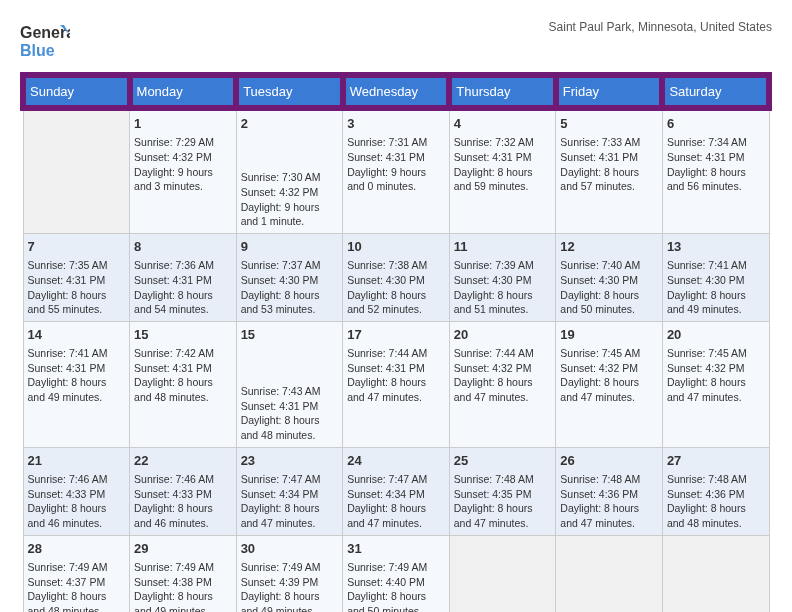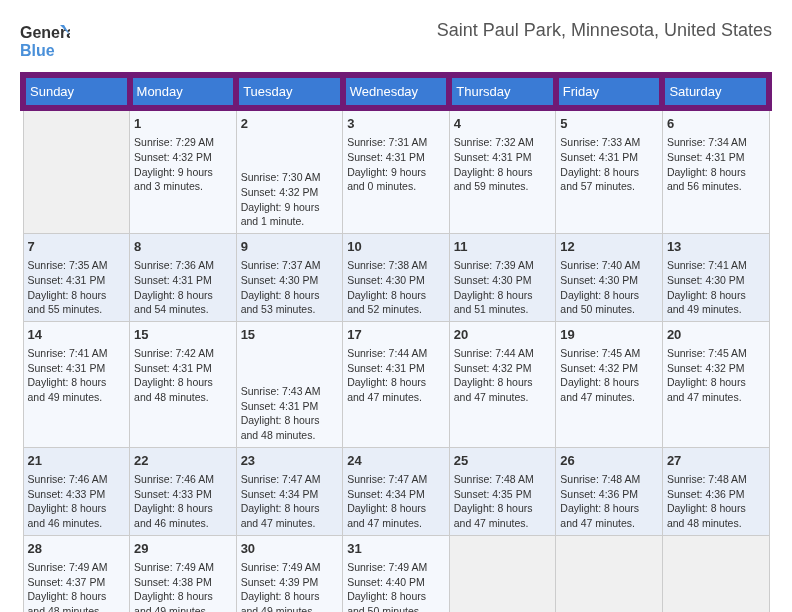--- a/index.html
+++ b/index.html
@@ -23,21 +23,21 @@
     }
     .title-block {
       text-align: right;
     }
     .calendar-title {
       font-size: 32px;
       font-weight: bold;
       color: #333;
     }
     .calendar-subtitle {
-      font-size: 18px;
+      font-size: 12px;
       color: #555;
     }
     table {
       width: 100%;
       border-collapse: collapse;
       font-size: 11px;
     }
     thead tr th {
       background-color: #3a7bd5;
       color: #fff;

